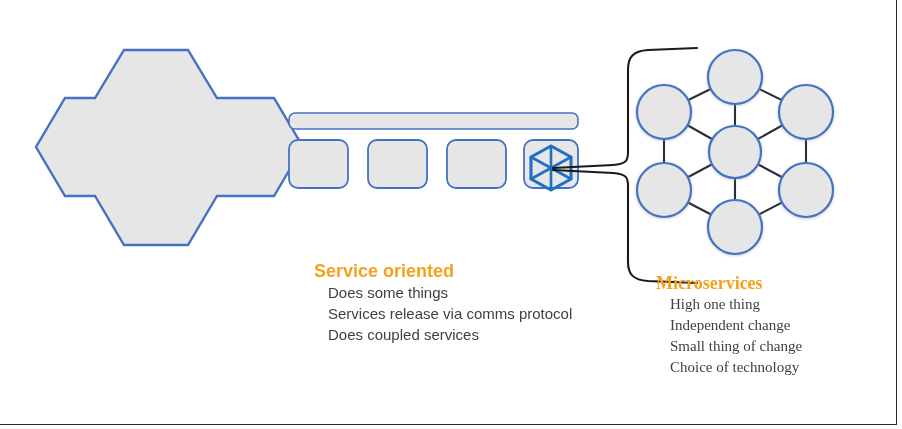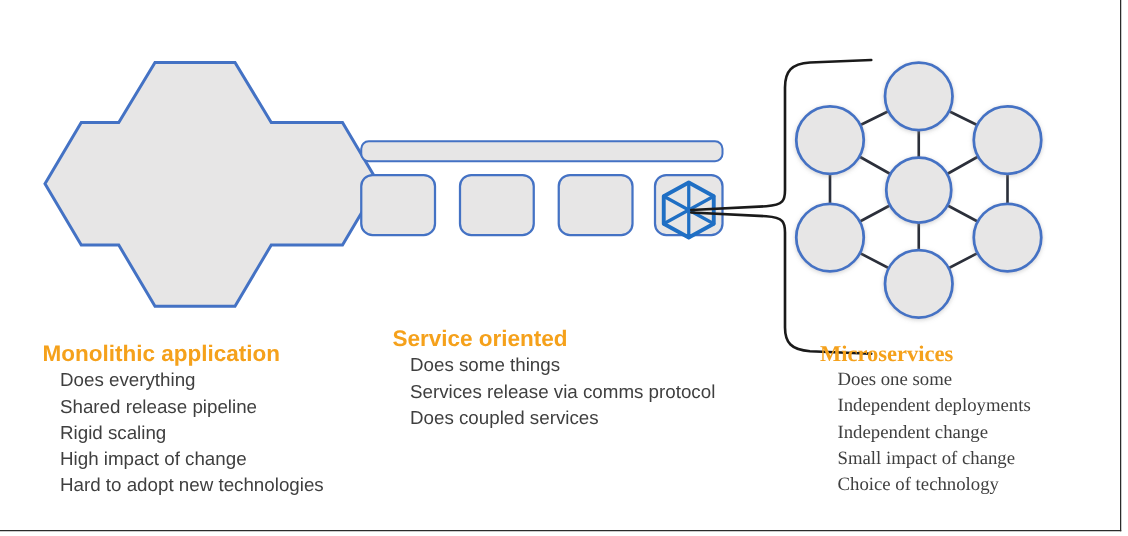--- a/index.html
+++ b/index.html
@@ -184,44 +184,33 @@
       <circle cx="806" cy="190" r="27" fill="#E7E6E6" stroke="#4472C4" stroke-width="2.2" filter="url(#softShadow)"></circle>
     </g>
     <g>
       <circle cx="735" cy="227" r="27" fill="#E7E6E6" stroke="#4472C4" stroke-width="2.2" filter="url(#softShadow)"></circle>
     </g>
     <g>
       <circle cx="735" cy="152" r="26" fill="#E7E6E6" stroke="#4472C4" stroke-width="2.2" filter="url(#softShadow)"></circle>
     </g>
   </svg>
 
-  <div class="column" id="col-monolith">
-    <div class="col-heading">Monolithic application</div>
-    <ul class="bullets">
-      <li>Does everything</li>
-      <li>Shared release pipeline</li>
-      <li>Rigid scaling</li>
-      <li>High impact of change</li>
-      <li>Hard to adopt new technologies</li>
-    </ul>
-  </div>
 
   <div class="column" id="col-soa">
     <div class="col-heading">Service oriented</div>
     <ul class="bullets">
       <li>Does some things</li>
       <li>Services release via comms protocol</li>
       <li>Does coupled services</li>
     </ul>
   </div>
 
   <div class="column" id="col-micro">
     <div class="col-heading">Microservices</div>
     <ul class="bullets">
-      <li>Does one some</li>
-      <li>Independent deployments</li>
+      <li>High one thing</li>
       <li>Independent change</li>
-      <li>Small impact of change</li>
+      <li>Small thing of change</li>
       <li>Choice of technology</li>
     </ul>
   </div>
 
 </div>
 
 </body></html>

